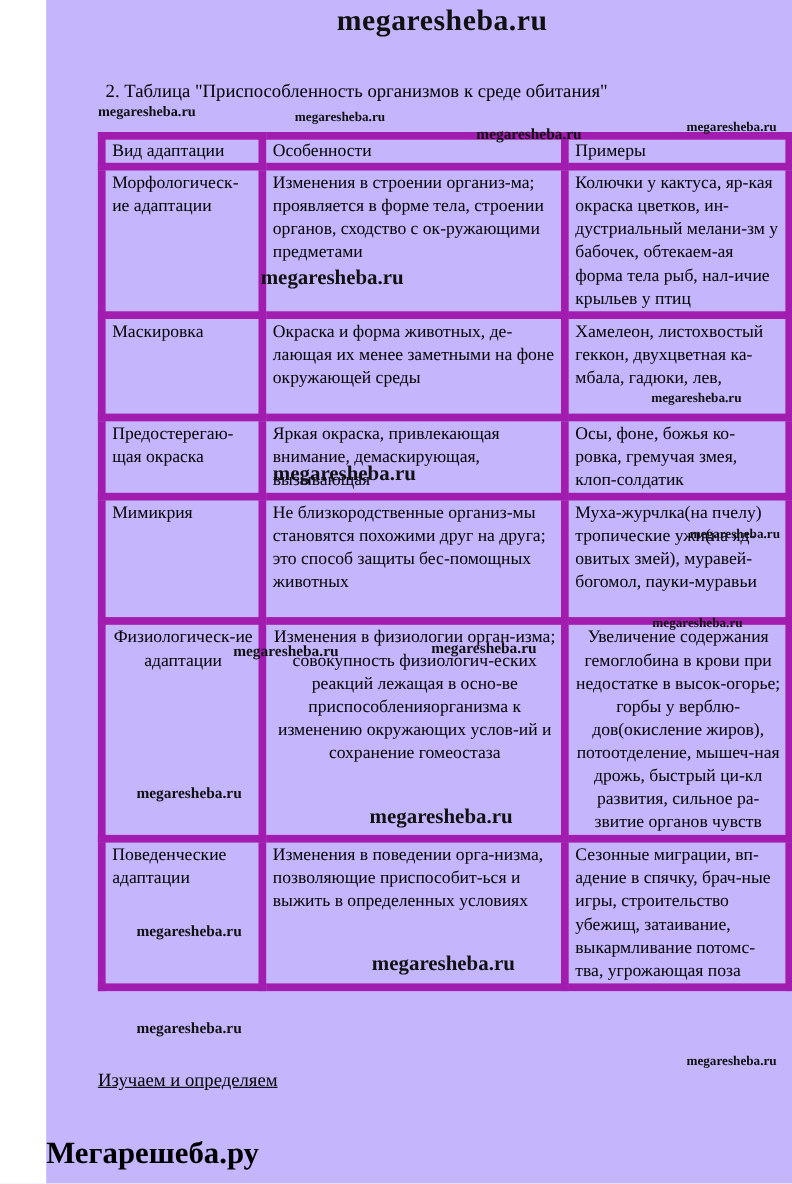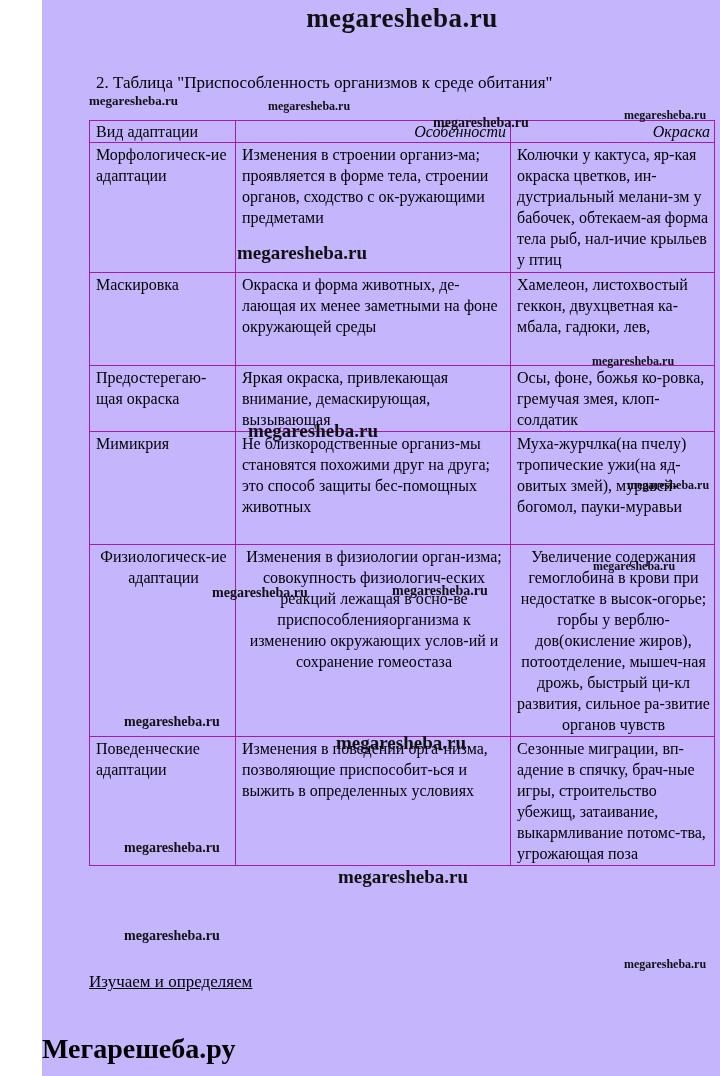--- a/index.html
+++ b/index.html
@@ -32,30 +32,30 @@
   .w-q { left:582px; top:957px; font-size:12px; }
 
   .title { position:absolute; left:54px; top:73px; font-size:17px; }
 
   table.adapt { position:absolute; left:47px; top:120px; width:625px;
     border-collapse:collapse; table-layout:fixed; }
   table.adapt col.c1 { width:146px; }
   table.adapt col.c2 { width:275px; }
   table.adapt col.c3 { width:204px; }
   table.adapt th, table.adapt td {
-    border:1px solid #a21caf;
+    border:7px solid #a21caf;
     vertical-align:top;
     font-size:16px; line-height:21px;
     font-weight:normal;
     padding:1px 4px 1px 6px;
     overflow:hidden;
   }
   table.adapt th { height:22px; padding-top:0; padding-bottom:0; }
   th.h1 { text-align:left; }
-  th.h2, th.h3 { text-align:right;font-style:italic; }
+  th.h2, th.h3 { text-align:left; }
   td.c2cell { padding-left:9px; }
   tr.r0 td { height:130px; }
   tr.r1 td { height:78px; }
   tr.r2 td { height:93px; }
   tr.r3 td { height:62px; }
   tr.r4 td { height:113px; }
   tr.r5 td { height:192px;text-align:center; }
   tr.r6 td { height:125px; }
 
   .section-link { position:absolute; left:47px; top:972px; font-size:17px; text-decoration:underline; }
@@ -73,21 +73,21 @@
   <table class="adapt">
     <colgroup>
         <col class="c1">
         <col class="c2">
         <col class="c3">
       </colgroup>
     <thead>
       <tr>
         <th class="h1">Вид адаптации</th>
         <th class="h2">Особенности</th>
-        <th class="h3">Окраска</th>
+        <th class="h3">Примеры</th>
       </tr>
     </thead>
     <tbody>
       <tr class="r0">
         <td>Морфологическ-ие адаптации</td>
         <td class="c2cell">Изменения в строении организ-ма; проявляется в форме тела, строении органов, сходство с ок-ружающими предметами</td>
         <td>Колючки у кактуса, яр-кая окраска цветков, ин-дустриальный мелани-зм у бабочек, обтекаем-ая форма тела рыб, нал-ичие крыльев у птиц</td>
       </tr>
       <tr class="r2">
         <td>Маскировка</td>

